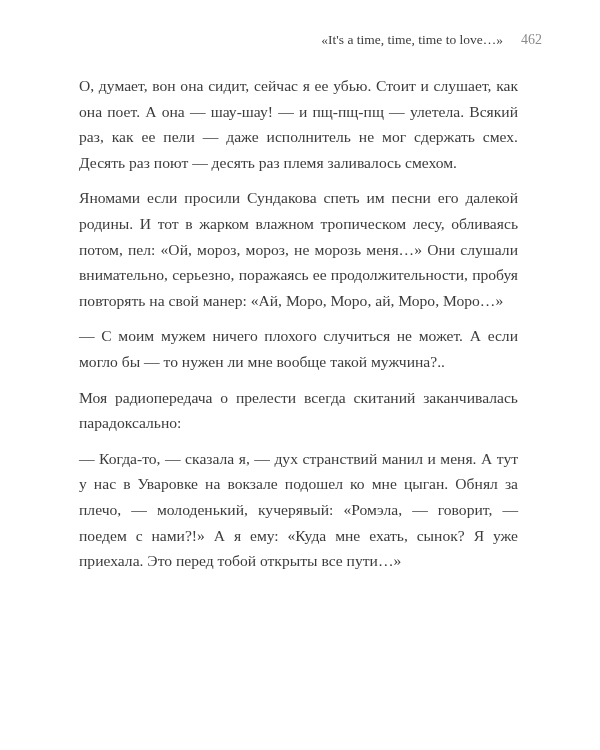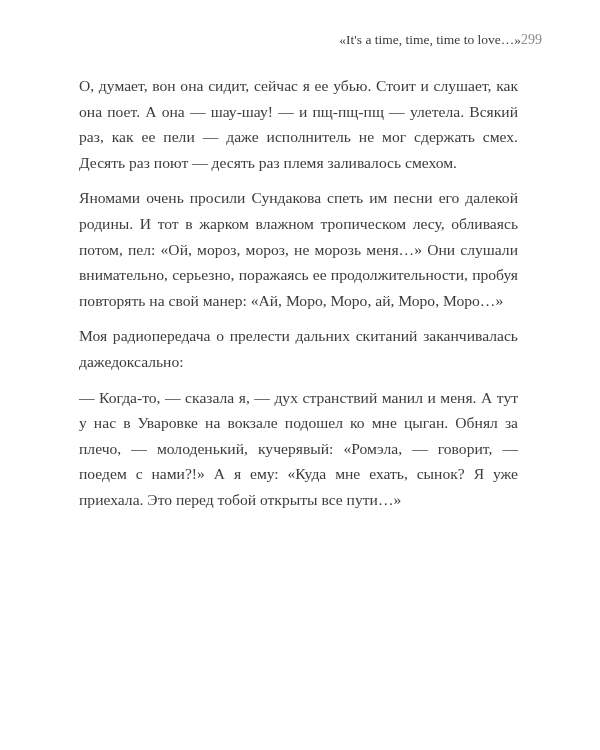--- a/index.html
+++ b/index.html
@@ -20,20 +20,21 @@
       left: 0; top: 0;
       width: 600px; height: 750px;
       background: #ffffff;
     }
     .running-head {
       position: absolute;
       top: 32px;
       right: 58px;
       display: flex;
       align-items: baseline;
+      gap: 18px;
       font-family: "Liberation Serif", "DejaVu Serif", serif;
       font-size: 13.5px;
       color: #3b3b3b;
     }
     .running-head .page-number {
       color: #8a8a8a;
       font-size: 14px;
     }
     .body-text {
       position: absolute;
@@ -50,23 +51,24 @@
       text-align: justify;
       hyphens: manual;
     }
   </style>
 </head>
 <body>
 
 <div class="page">
   <div class="running-head">
     <span>«It's a time, time, time to love…»</span>
-    <span class="page-number">299</span>
+    <span class="page-number">462</span>
   </div>
 
   <div class="body-text">
     <p>О, думает, вон она сидит, сейчас я ее убью. Стоит и слушает, как она поет. А она — шау-шау! — и пщ-пщ-пщ — улетела. Всякий раз, как ее пели — даже исполнитель не мог сдержать смех. Десять раз поют — десять раз племя заливалось смехом.</p>
-    <p>Яномами очень просили Сундакова спеть им песни его далекой родины. И тот в жарком влажном тропическом лесу, обливаясь потом, пел: «Ой, мороз, мороз, не морозь меня…» Они слушали внимательно, серьезно, поражаясь ее продолжительности, пробуя повторять на свой манер: «Ай, Моро, Моро, ай, Моро, Моро…»</p>
-    <p>Моя радиопередача о прелести дальних скитаний заканчивалась даже­доксально:</p>
+    <p>Яномами если просили Сундакова спеть им песни его далекой родины. И тот в жарком влажном тропическом лесу, обливаясь потом, пел: «Ой, мороз, мороз, не морозь меня…» Они слушали внимательно, серьезно, поражаясь ее продолжительности, пробуя повторять на свой манер: «Ай, Моро, Моро, ай, Моро, Моро…»</p>
+    <p>— С моим мужем ничего плохого случиться не может. А если могло бы — то нужен ли мне вообще такой мужчина?..</p>
+    <p>Моя радиопередача о прелести всегда скитаний заканчивалась пара­доксально:</p>
     <p>— Когда-то, — сказала я, — дух странствий манил и меня. А тут у нас в Уваровке на вокзале подошел ко мне цыган. Обнял за плечо, — моло­денький, кучерявый: «Ромэла, — говорит, — поедем с нами?!» А я ему: «Куда мне ехать, сынок? Я уже приехала. Это перед тобой открыты все пути…»</p>
 
   </div>
 </div>
 
 </body></html>

